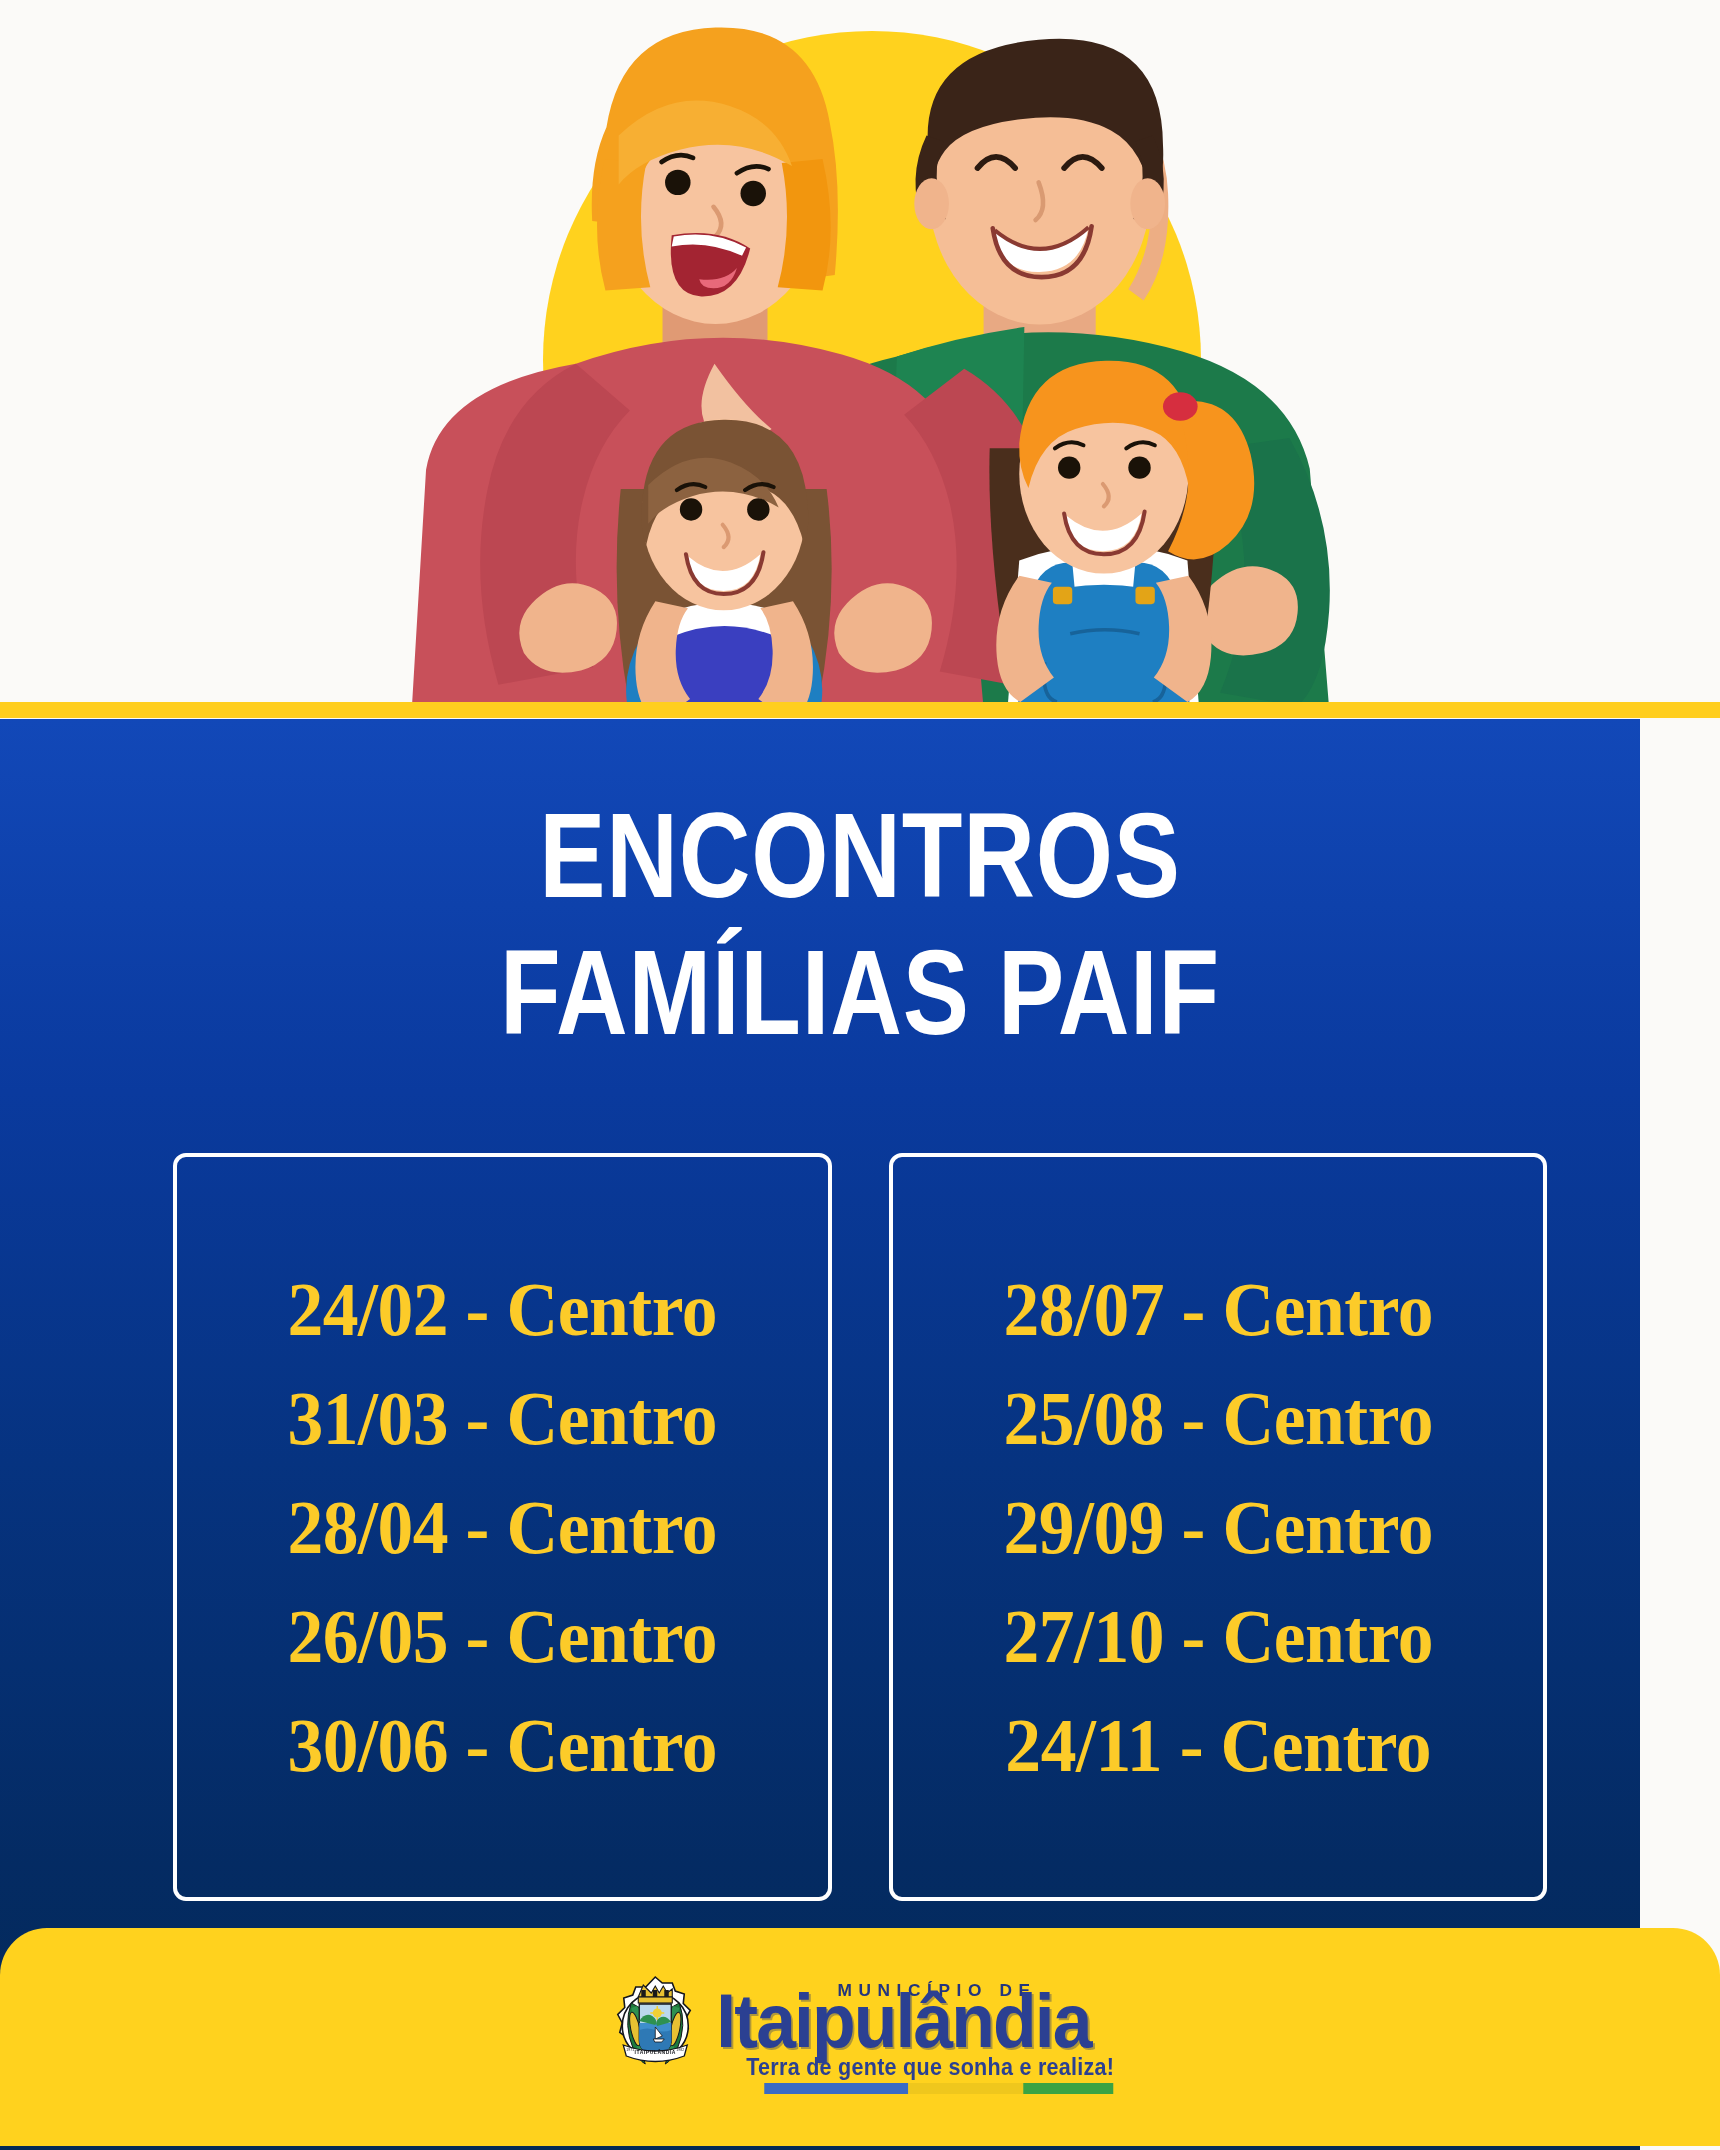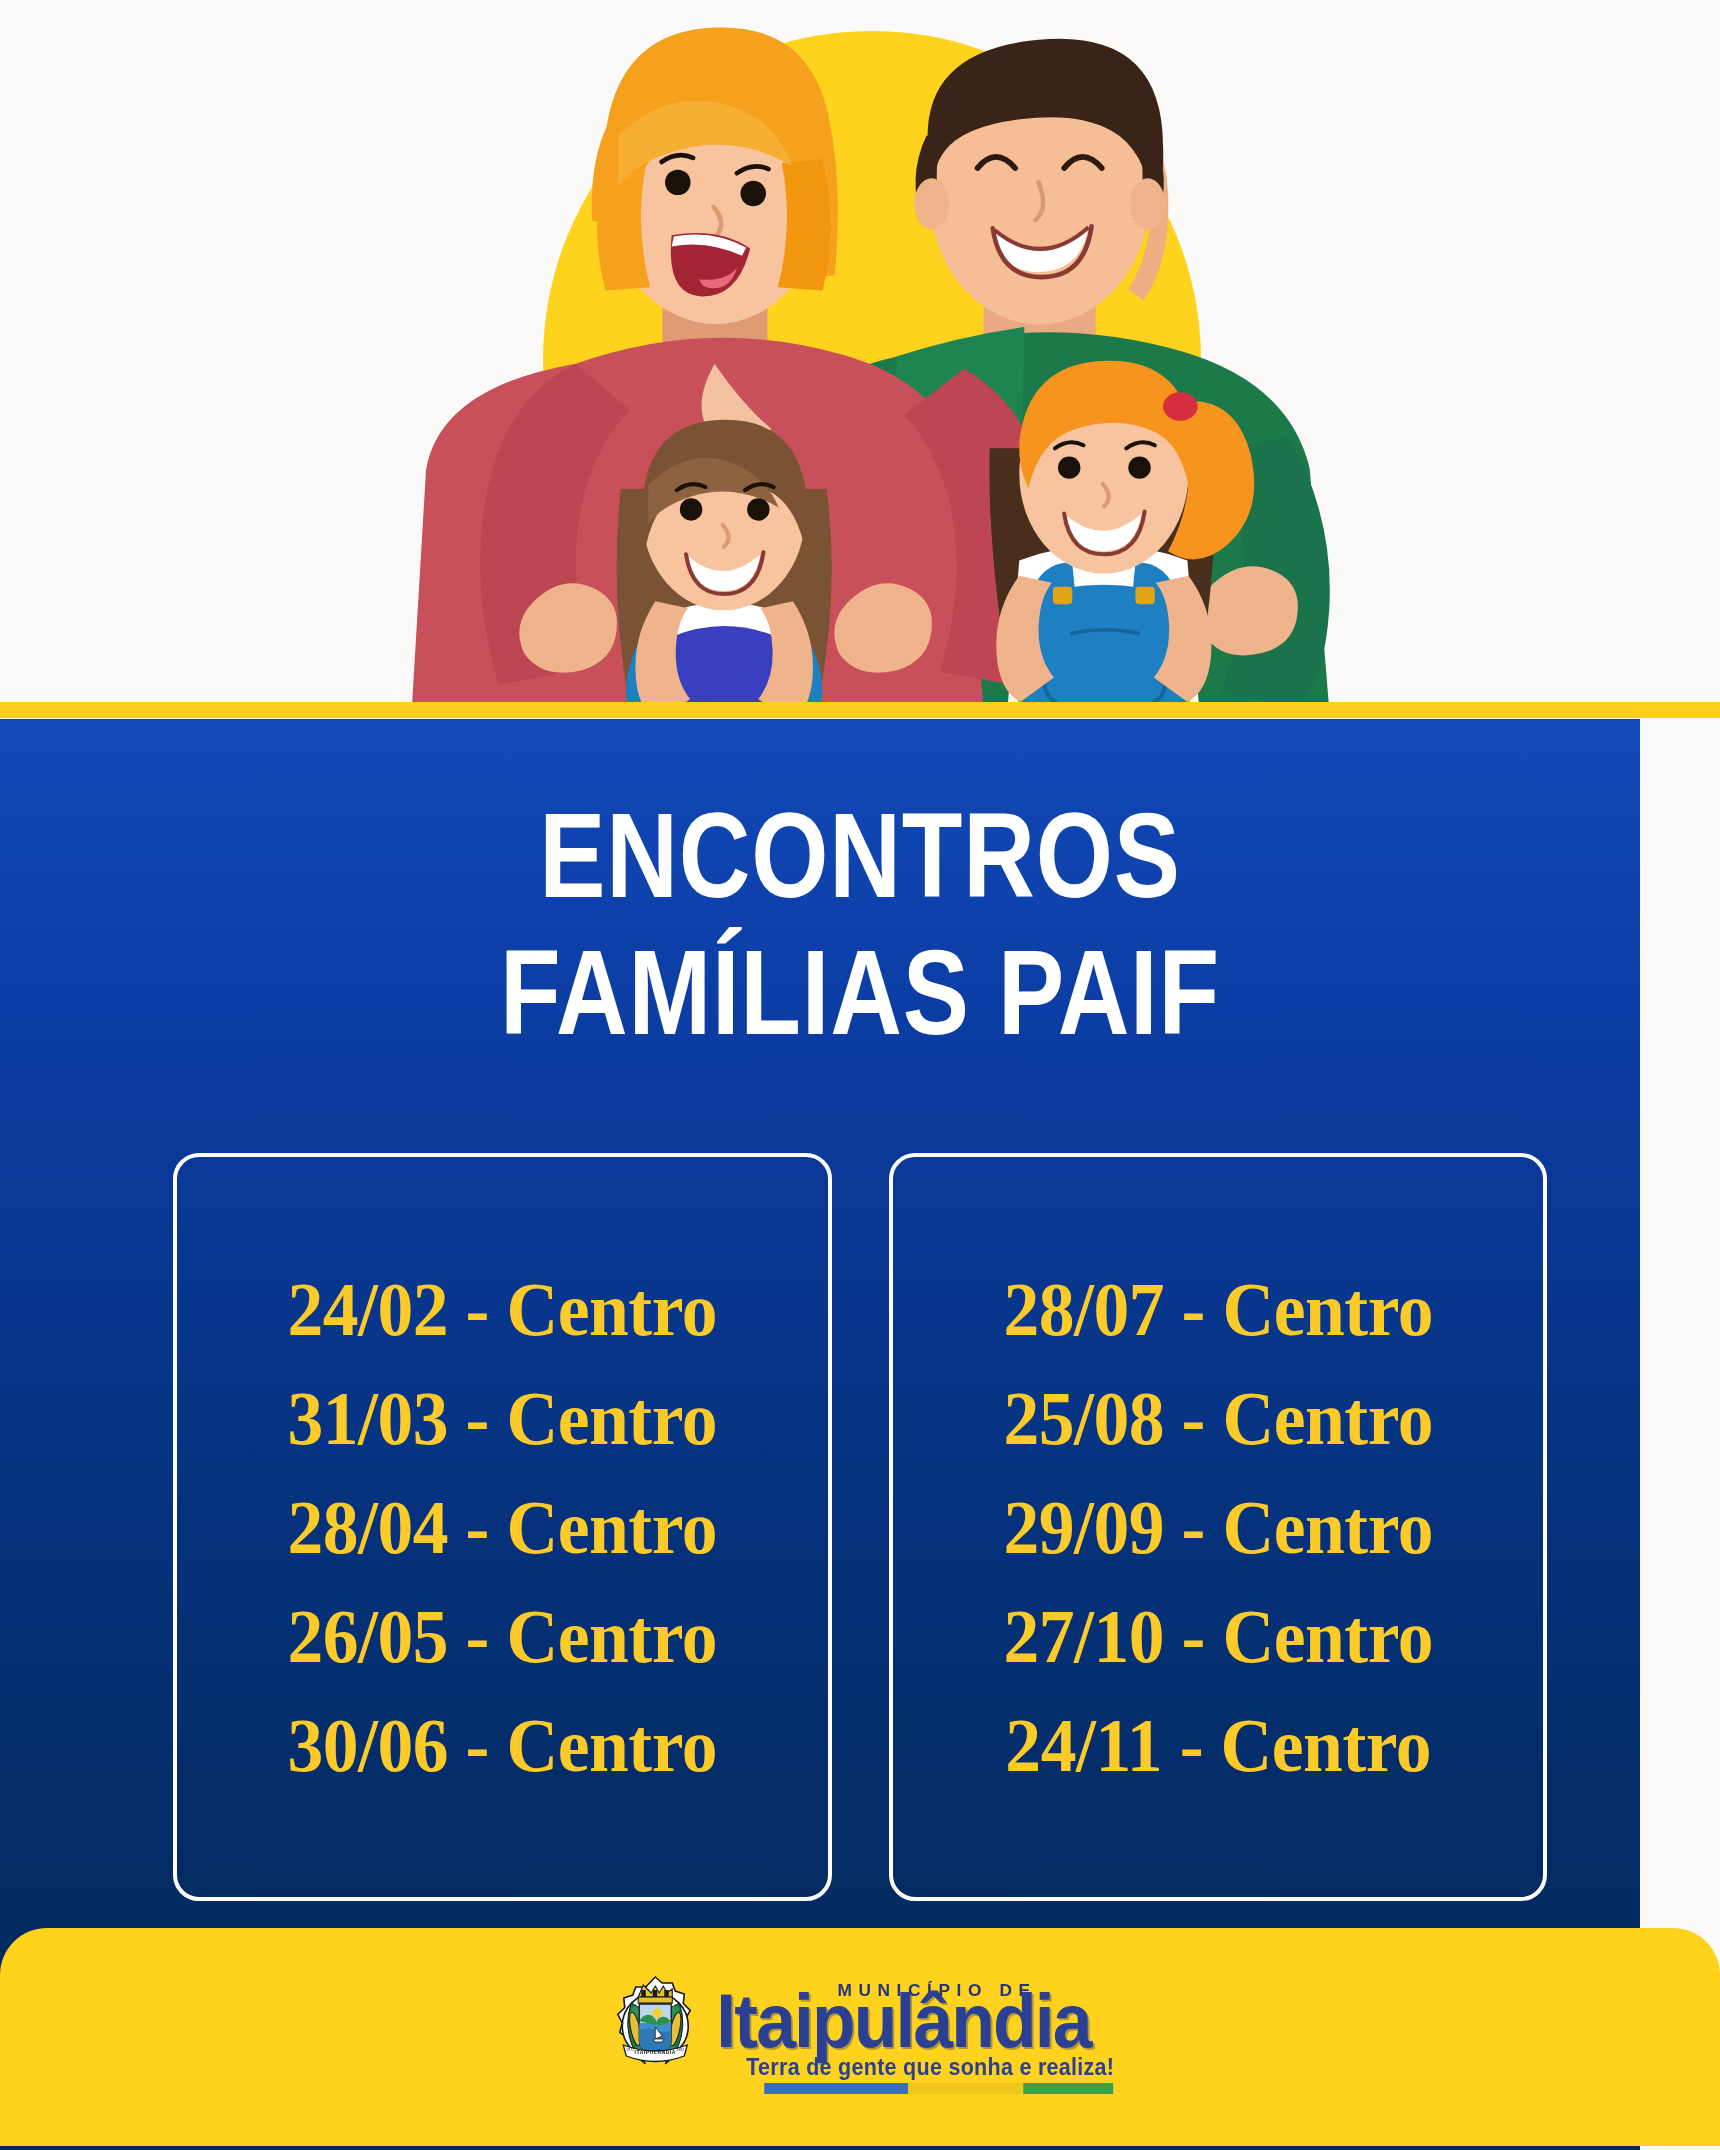--- a/index.html
+++ b/index.html
@@ -72,21 +72,21 @@
   #panels{
     position:absolute;
     left:173px; top:434px;
     width:1374px; height:748px;
     display:flex;
     gap:57px;
   }
   .date-panel{
     flex:1;
     border:4.6px solid #FFFFFF;
-    border-radius:26px;
+    border-radius:13px;
     display:flex;
     flex-direction:column;
     justify-content:center;
     padding:28.5px 0 28.5px 0;
   }
   .date-row{
     color:#FCCB29;
     font-family:"Liberation Serif", serif;
     font-weight:bold;
     font-size:77px;

